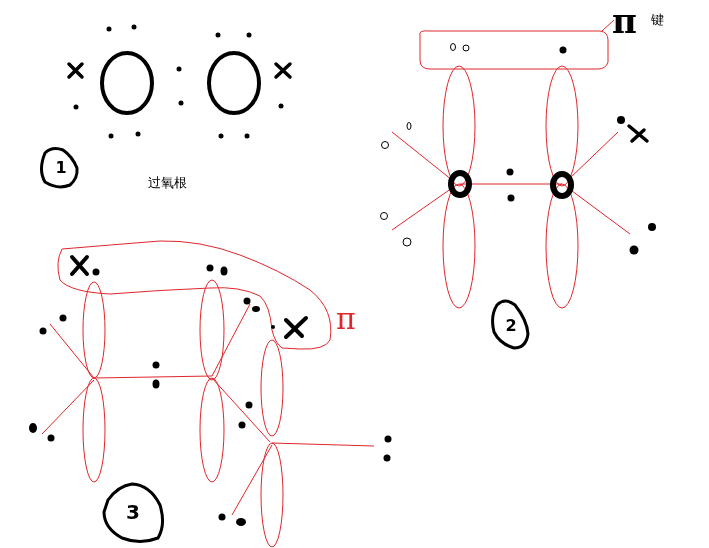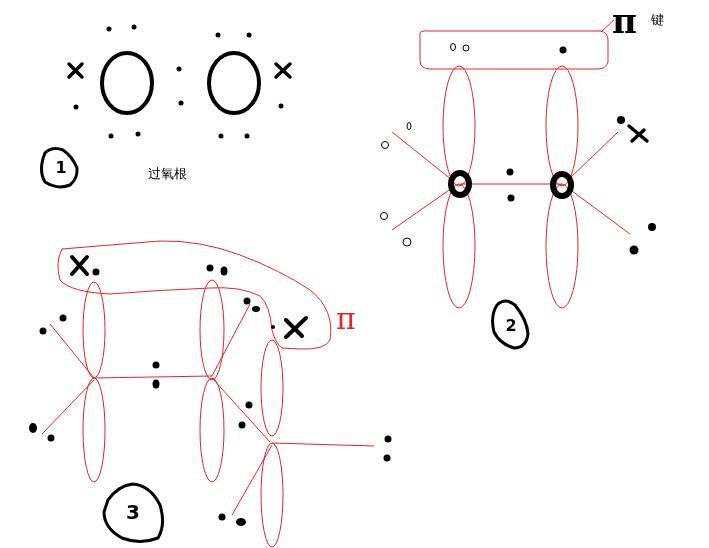--- a/index.html
+++ b/index.html
@@ -126,20 +126,20 @@
       <line x1="72" y1="257" x2="87" y2="274"></line>
         <line x1="87" y1="257" x2="72" y2="274"></line>
       <line x1="286" y1="320" x2="302" y2="336"></line>
         <line x1="306" y1="318" x2="286" y2="337"></line>
     </g>
     <path d="M108 500 Q118 486 132 484 Q150 485 160 505 Q166 525 158 538 Q140 545 122 538 Q104 528 104 512 Z" fill="none" stroke="#000" stroke-width="3"></path>
   </g>
 </svg>
 
 <div class="circ-num" style="left:51px; top:158px; width:20px;">1</div>
-<div class="label-cn" style="left:148px; top:165px;">过氧根</div>
+<div class="label-cn" style="left:148px; top:174px;">过氧根</div>
 
 <div class="pi-big" style="left:612px; top:4px;">π</div>
 <div class="label-cn" style="left:651px; top:11px;">键</div>
 <div class="circ-num" style="left:500px; top:316px; width:22px;">2</div>
 
 <div class="pi-red" style="left:336px; top:304px;">π</div>
 <div class="circ-num" style="left:121px; top:500px; width:24px; font-size:20px;">3</div>
 
 </body></html>

